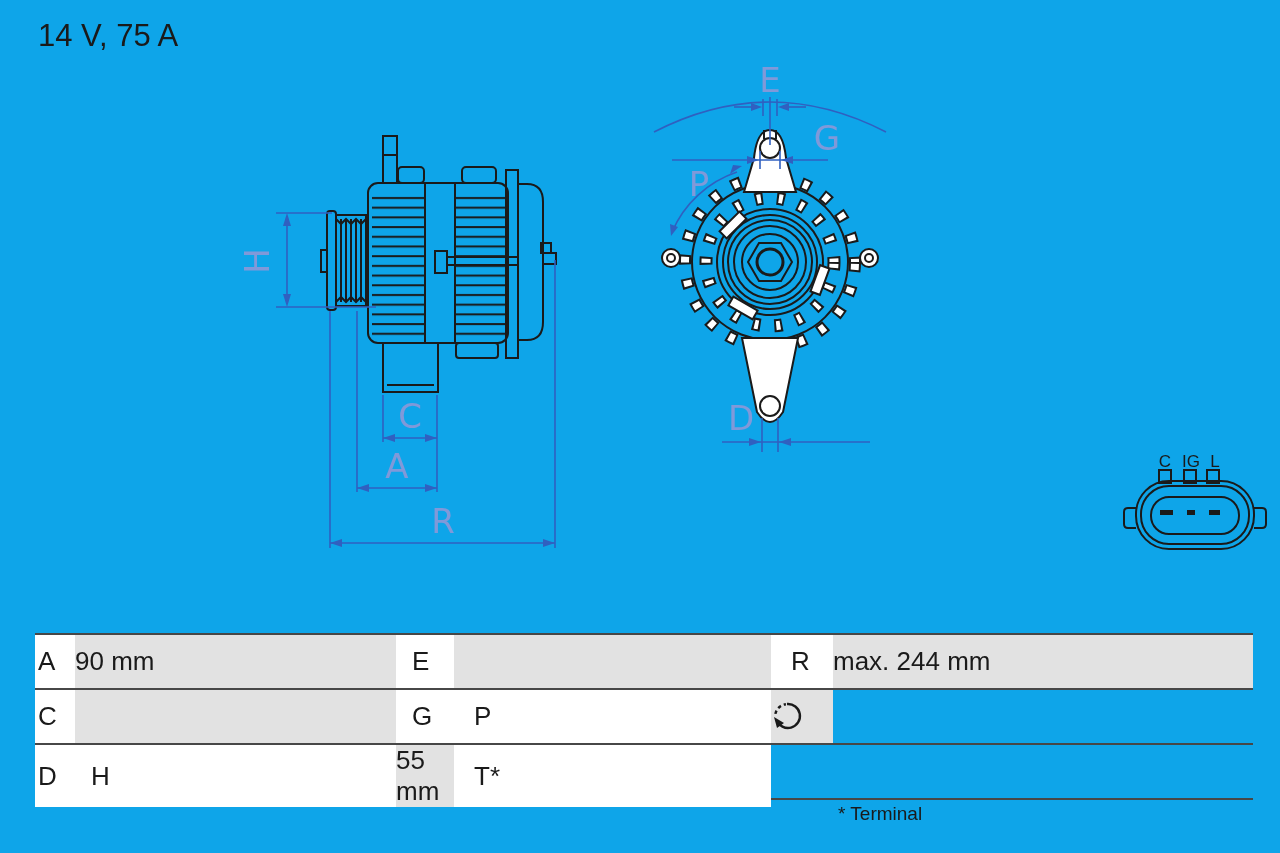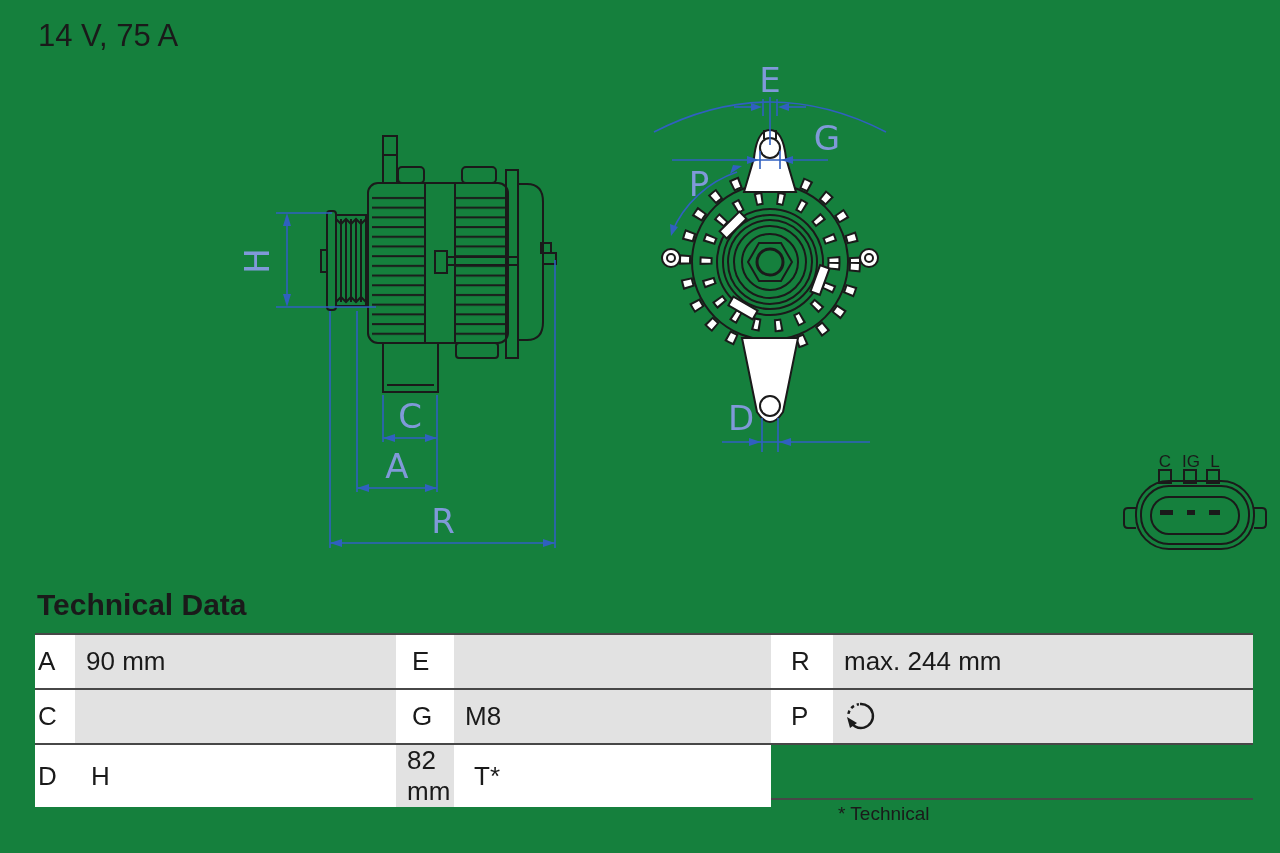--- a/index.html
+++ b/index.html
@@ -1,31 +1,31 @@
 <!DOCTYPE html>
 <html><head>
 <meta charset="utf-8">
 <style>
   * { margin:0; padding:0; box-sizing:border-box; }
   html,body { width:1280px; height:853px; background:#ffffff; font-family:"Liberation Sans", sans-serif; color:#1a1a1a; }
-  #stage { position:relative; width:1280px; height:853px; overflow:hidden; background:#15803d; }
+  #stage { position:relative; width:1280px; height:853px; overflow:hidden; background:#0ea5e9; }
 
   .title { position:absolute; left:38px; top:18px; font-size:31px; font-weight:400; color:#1a1a1a; }
 
   #drawing { position:absolute; left:0; top:0; }
 
   .tech-heading { position:absolute; left:37px; top:588px; font-size:30px; font-weight:700; color:#1a1a1a; }
 
   .tech-table { position:absolute; left:35px; top:633px; width:1218px; border-bottom:2px solid #474747; }
   .t-row { display:grid; grid-template-columns:40px 321px 58px 317px 62px 420px; height:55px; border-top:2px solid #474747; font-size:26px; }
   .cell-label { background:#ffffff; display:flex; align-items:center; }
   .cl-1 { padding-left:3px; }
   .cl-2 { padding-left:16px; }
   .cl-3 { padding-left:20px; }
-  .cell-value { background:#e2e2e2; display:flex; align-items:center; padding-left:11px; }
+  .cell-value { background:#e2e2e2; display:flex; align-items:center; }
   .footnote { position:absolute; left:838px; top:803px; font-size:19px; color:#1a1a1a; }
 
   .rot-icon { display:block; }
 </style>
 </head>
 <body>
 
 <div id="stage">
 
   <div class="title">14 V, 75 A</div>
@@ -198,48 +198,46 @@
         <rect x="1209" y="510" width="11" height="5"></rect>
       </g>
       <g font-family="Liberation Sans, sans-serif" font-size="17" fill="#1a1a1a" stroke="none" text-anchor="middle">
         <text x="1165" y="467">C</text>
         <text x="1191" y="467">IG</text>
         <text x="1215" y="467">L</text>
       </g>
     </g>
   </svg>
 
-  <div class="tech-heading">Technical Data</div>
 
   <div class="tech-table">
     <div class="t-row">
       <div class="cell-label cl-1">A</div>
       <div class="cell-value">90 mm</div>
       <div class="cell-label cl-2">E</div>
       <div class="cell-value"></div>
       <div class="cell-label cl-3">R</div>
       <div class="cell-value">max. 244 mm</div>
     </div>
     <div class="t-row">
       <div class="cell-label cl-1">C</div>
       <div class="cell-value"></div>
       <div class="cell-label cl-2">G</div>
-      <div class="cell-value">M8</div>
       <div class="cell-label cl-3">P</div>
       <div class="cell-value">
         <svg class="rot-icon" width="36" height="36" viewBox="0 0 36 36">
           <path d="M16 5 A12 12 0 1 1 5.7 21.1" fill="none" stroke="#1a1a1a" stroke-width="2.4"></path>
           <path d="M4.4 14.9 A12 12 0 0 1 14.9 5.2" fill="none" stroke="#1a1a1a" stroke-width="2.4" stroke-dasharray="3.5 3"></path>
           <polygon points="6,29 3,18 13,24" fill="#1a1a1a"></polygon>
         </svg>
       </div>
     </div>
     <div class="t-row">
       <div class="cell-label cl-1">D</div>
       <div class="cell-label cl-2">H</div>
-      <div class="cell-value">82 mm</div>
+      <div class="cell-value">55 mm</div>
       <div class="cell-label cl-3">T*</div>
     </div>
   </div>
 
-  <div class="footnote">* Technical</div>
+  <div class="footnote">* Terminal</div>
 
 </div>
 
 </body></html>

